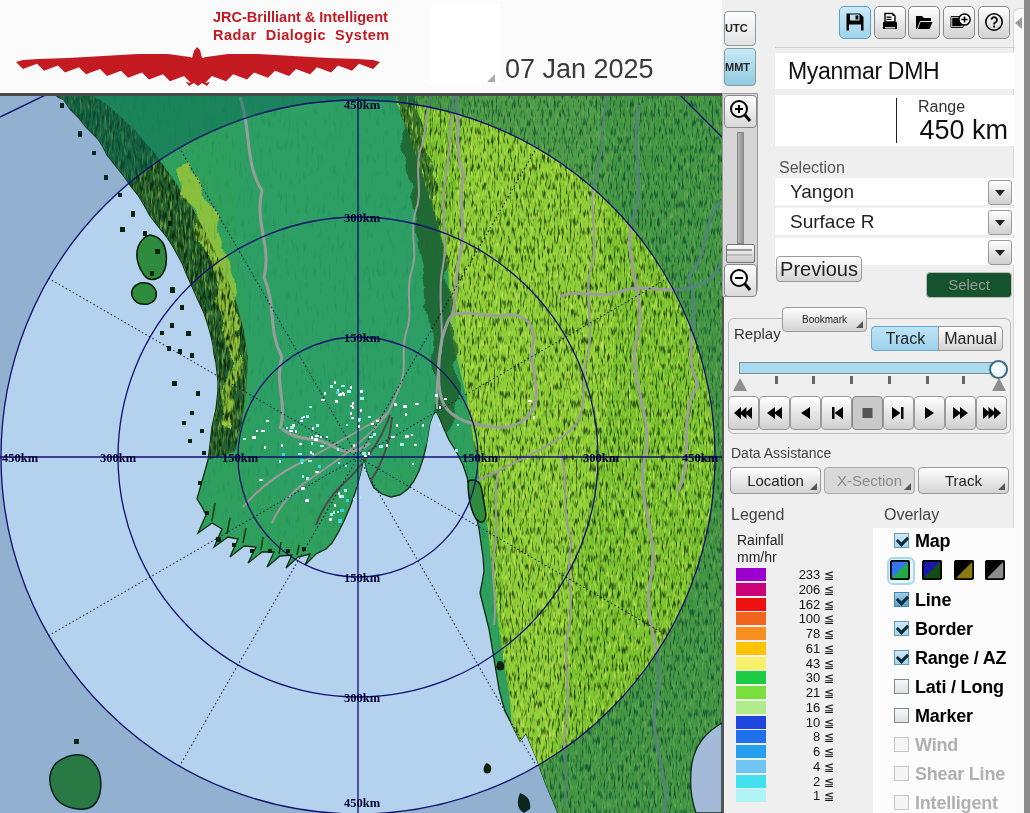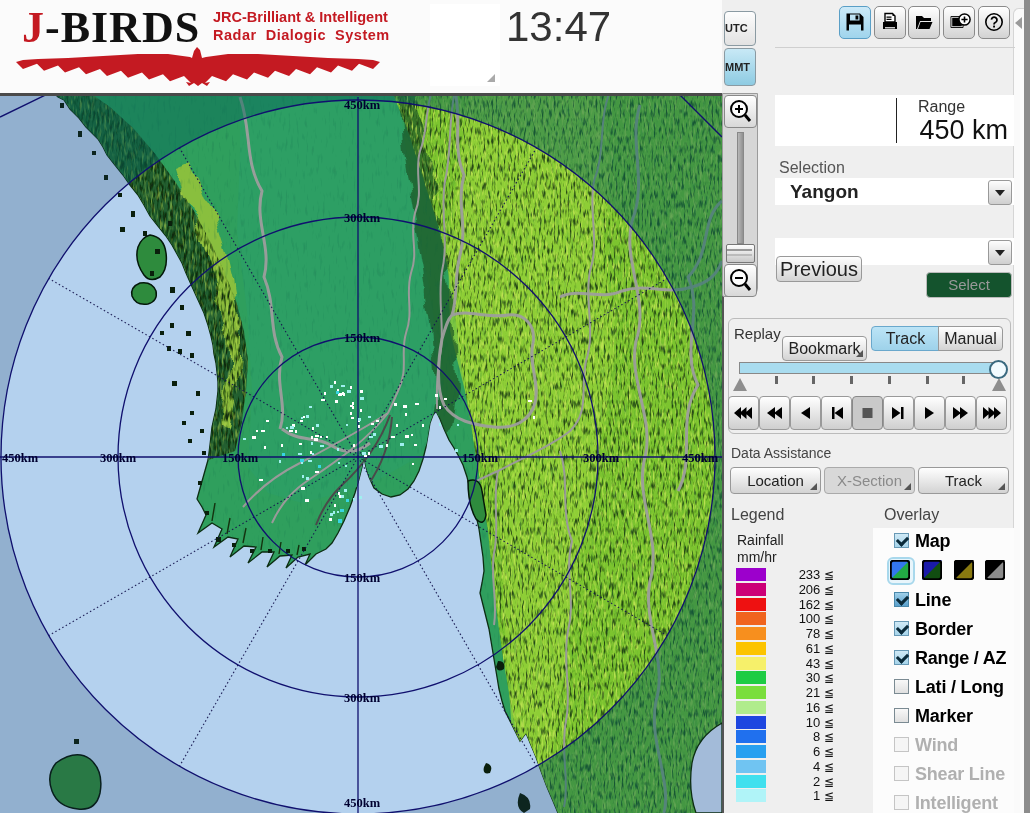--- a/index.html
+++ b/index.html
@@ -39,21 +39,21 @@
 .drop{left:775px;width:239px;height:27px;background:#fff;}
 .drop .txt{position:absolute;left:15px;top:3px;font-size:19px;color:#222;}
 .darr{position:absolute;left:213px;top:2px;width:22px;height:23px;border:1px solid #999;border-radius:3px;background:linear-gradient(#fdfdfd,#cfcfcf);}
 .darr:after{content:"";position:absolute;left:6px;top:9px;border-left:5px solid transparent;border-right:5px solid transparent;border-top:6px solid #222;}
 .btn{border:1px solid #999;border-radius:4px;background:linear-gradient(#fefefe,#d3d3d3);text-align:center;color:#222;}
 #prev{left:776px;top:256px;width:84px;height:24px;font-size:20px;line-height:24px;}
 #selbtn{left:926px;top:272px;width:84px;height:24px;font-size:15px;line-height:24px;background:#14532d;border-color:#bbb;color:#999;}
 
 #replaybox{left:728px;top:318px;width:281px;height:114px;border:1px solid #bbb;border-radius:6px;}
 #replaylab{left:734px;top:325px;font-size:15px;color:#333;}
-#bookmark{left:782px;top:336px;width:83px;height:23px;font-size:16px;line-height:23px;}
+#bookmark{left:782px;top:307px;width:83px;height:23px;font-size:10px;line-height:23px;}
 #auto{left:871px;top:326px;width:67px;height:23px;font-size:16px;line-height:23px;background:linear-gradient(#bce4f6,#9ed2ea);border-color:#6aa8cc;border-radius:4px 0 0 4px;}
 #manual{left:938px;top:326px;width:63px;height:23px;font-size:16px;line-height:23px;border-radius:0 4px 4px 0;}
 .cnr{position:absolute;right:3px;bottom:3px;width:0;height:0;border-left:7px solid transparent;border-bottom:7px solid #555;}
 #slider{left:739px;top:362px;width:264px;height:10px;border:1px solid #888;background:#a9dcef;}
 #sthumb{left:989px;top:360px;width:15px;height:15px;border:2px solid #3a6a80;border-radius:50%;background:#f2fbff;}
 .tick{top:376px;width:3px;height:8px;background:#666;}
 .tri{width:0;height:0;border-left:7px solid transparent;border-right:7px solid transparent;border-bottom:13px solid #8e8e8e;top:378px;}
 
 .pb{top:396px;width:29px;height:32px;border:1px solid #999;border-radius:4px;background:linear-gradient(#ffffff,#cfcfcf);}
 .pb svg{position:absolute;left:4px;top:7px;}
@@ -228,29 +228,28 @@
   <div class="abs" style="left:727px;top:249px;width:25px;height:2px;background:#999;"></div>
   <div class="abs" style="left:727px;top:254px;width:25px;height:2px;background:#bbb;"></div>
   <div class="abs" style="left:724px;top:264px;width:31px;height:31px;border:1px solid #888;border-radius:4px;background:linear-gradient(#ffffff,#d8d8d8);">
     <svg width="26" height="26" style="position:absolute;left:2px;top:2px;" viewBox="0 0 26 26">
         <circle cx="12" cy="11" r="8" fill="#fdfdfd" stroke="#000" stroke-width="2"></circle>
         <path d="M8 11h8" stroke="#000" stroke-width="2"></path>
         <path d="M18 17 L23 23" stroke="#000" stroke-width="3"></path>
       </svg>
   </div>
   <div id="header" class="abs"></div>
-  <div id="jbirds" class="abs"><span class="j">J</span>-BIRDS</div>
   <div class="abs sub" style="top:9px;">JRC-Brilliant &amp; Intelligent</div>
   <div class="abs sub" style="top:27px;letter-spacing:0.5px;">Radar&nbsp; Dialogic&nbsp; System</div>
   <svg id="eagle" class="abs" style="left:8px;top:46px;" width="382" height="40" viewBox="0 0 382 40">
     <path fill="#c41a22" d="M184.0 12.0 L186.0 5.0 L189.0 1.0 L192.0 4.0 L194.0 12.0 L198.0 11.0 L220.0 8.0 L250.0 8.0 L285.0 10.0 L320.0 12.0 L350.0 13.0 L365.0 14.0 L372.0 16.0 L372.0 16.0 L365.0 23.0 L351.0 17.8 L344.0 24.8 L330.0 19.5 L323.0 26.5 L309.0 21.2 L302.0 28.2 L288.0 23.0 L281.0 30.0 L267.0 24.8 L260.0 31.8 L246.0 26.5 L239.0 33.5 L225.0 28.2 L218.0 35.2 L204.0 30.0 L197.0 37.0 L202.0 36.0 L199.0 40.0 L194.0 37.0 L190.0 40.0 L186.0 37.0 L181.0 40.0 L178.0 36.0 L183.0 37.0 L176.0 30.0 L162.0 35.2 L155.0 28.2 L141.0 33.5 L134.0 26.5 L120.0 31.8 L113.0 24.8 L99.0 30.0 L92.0 23.0 L78.0 28.2 L71.0 21.2 L57.0 26.5 L50.0 19.5 L36.0 24.8 L29.0 17.8 L15.0 23.0 L8.0 16.0 L8.0 16.0 L15.0 14.0 L30.0 13.0 L60.0 12.0 L95.0 10.0 L130.0 8.0 L160.0 8.0 L182.0 11.0 Z"></path>
   </svg>
   <div id="whitebox" class="abs"></div>
   <div id="grip" class="abs"></div>
-  <div id="time" class="abs">13:47</div>
+  <div id="date" class="abs">07 Jan 2025</div>
   <div id="utc" class="abs tz">UTC</div>
   <div id="mmt" class="abs tz">MMT</div>
 
   <div id="tb1" class="abs tbtn">
       <svg width="20" height="20" viewBox="0 0 20 20">
         <path fill="#000" fill-rule="evenodd" d="M1.5 1.5h13.5l3.5 3.5v13.5H1.5z M5 2.5v6h9.5v-6z M4 12.5v6h12v-6z"></path>
         <rect x="10.5" y="3.5" width="2.8" height="4" fill="#000"></rect>
       </svg>
     </div>
   <div id="tb2" class="abs tbtn">
@@ -282,27 +281,32 @@
         <circle cx="10" cy="10" r="8.2" fill="none" stroke="#000" stroke-width="1.6"></circle>
         <path fill="none" stroke="#000" stroke-width="1.8" d="M7.4 7.6 a2.8 2.8 0 1 1 3.9 2.9 c-0.9 0.4 -1.3 1 -1.3 1.9"></path>
         <rect x="9.1" y="13.6" width="1.9" height="1.9" fill="#000"></rect>
       </svg>
     </div>
 
   <div id="rstrip" class="abs"></div>
   <div id="rgray" class="abs"></div>
   <div id="collapse" class="abs"></div>
   <div id="sep1" class="abs"></div>
+  <div id="station" class="abs">Myanmar DMH</div>
   <div id="rangebox" class="abs"></div>
   <div id="rangeline" class="abs"></div>
   <div id="rangelab" class="abs">Range</div>
   <div id="rangeval" class="abs">450 km</div>
   <div id="sellab" class="abs">Selection</div>
-  <div class="abs drop" style="top:178px;font-weight:bold;">
+  <div class="abs drop" style="top:178px;">
       <span class="txt">Yangon</span>
+      <span class="darr"></span>
+    </div>
+  <div class="abs drop" style="top:208px;">
+      <span class="txt">Surface R</span>
       <span class="darr"></span>
     </div>
   <div class="abs drop" style="top:238px;">
       <span class="darr"></span>
     </div>
   <div id="prev" class="abs btn">Previous</div>
   <div id="selbtn" class="abs btn">Select</div>
 
   <div id="replaybox" class="abs"></div>
   <div id="replaylab" class="abs">Replay</div>

